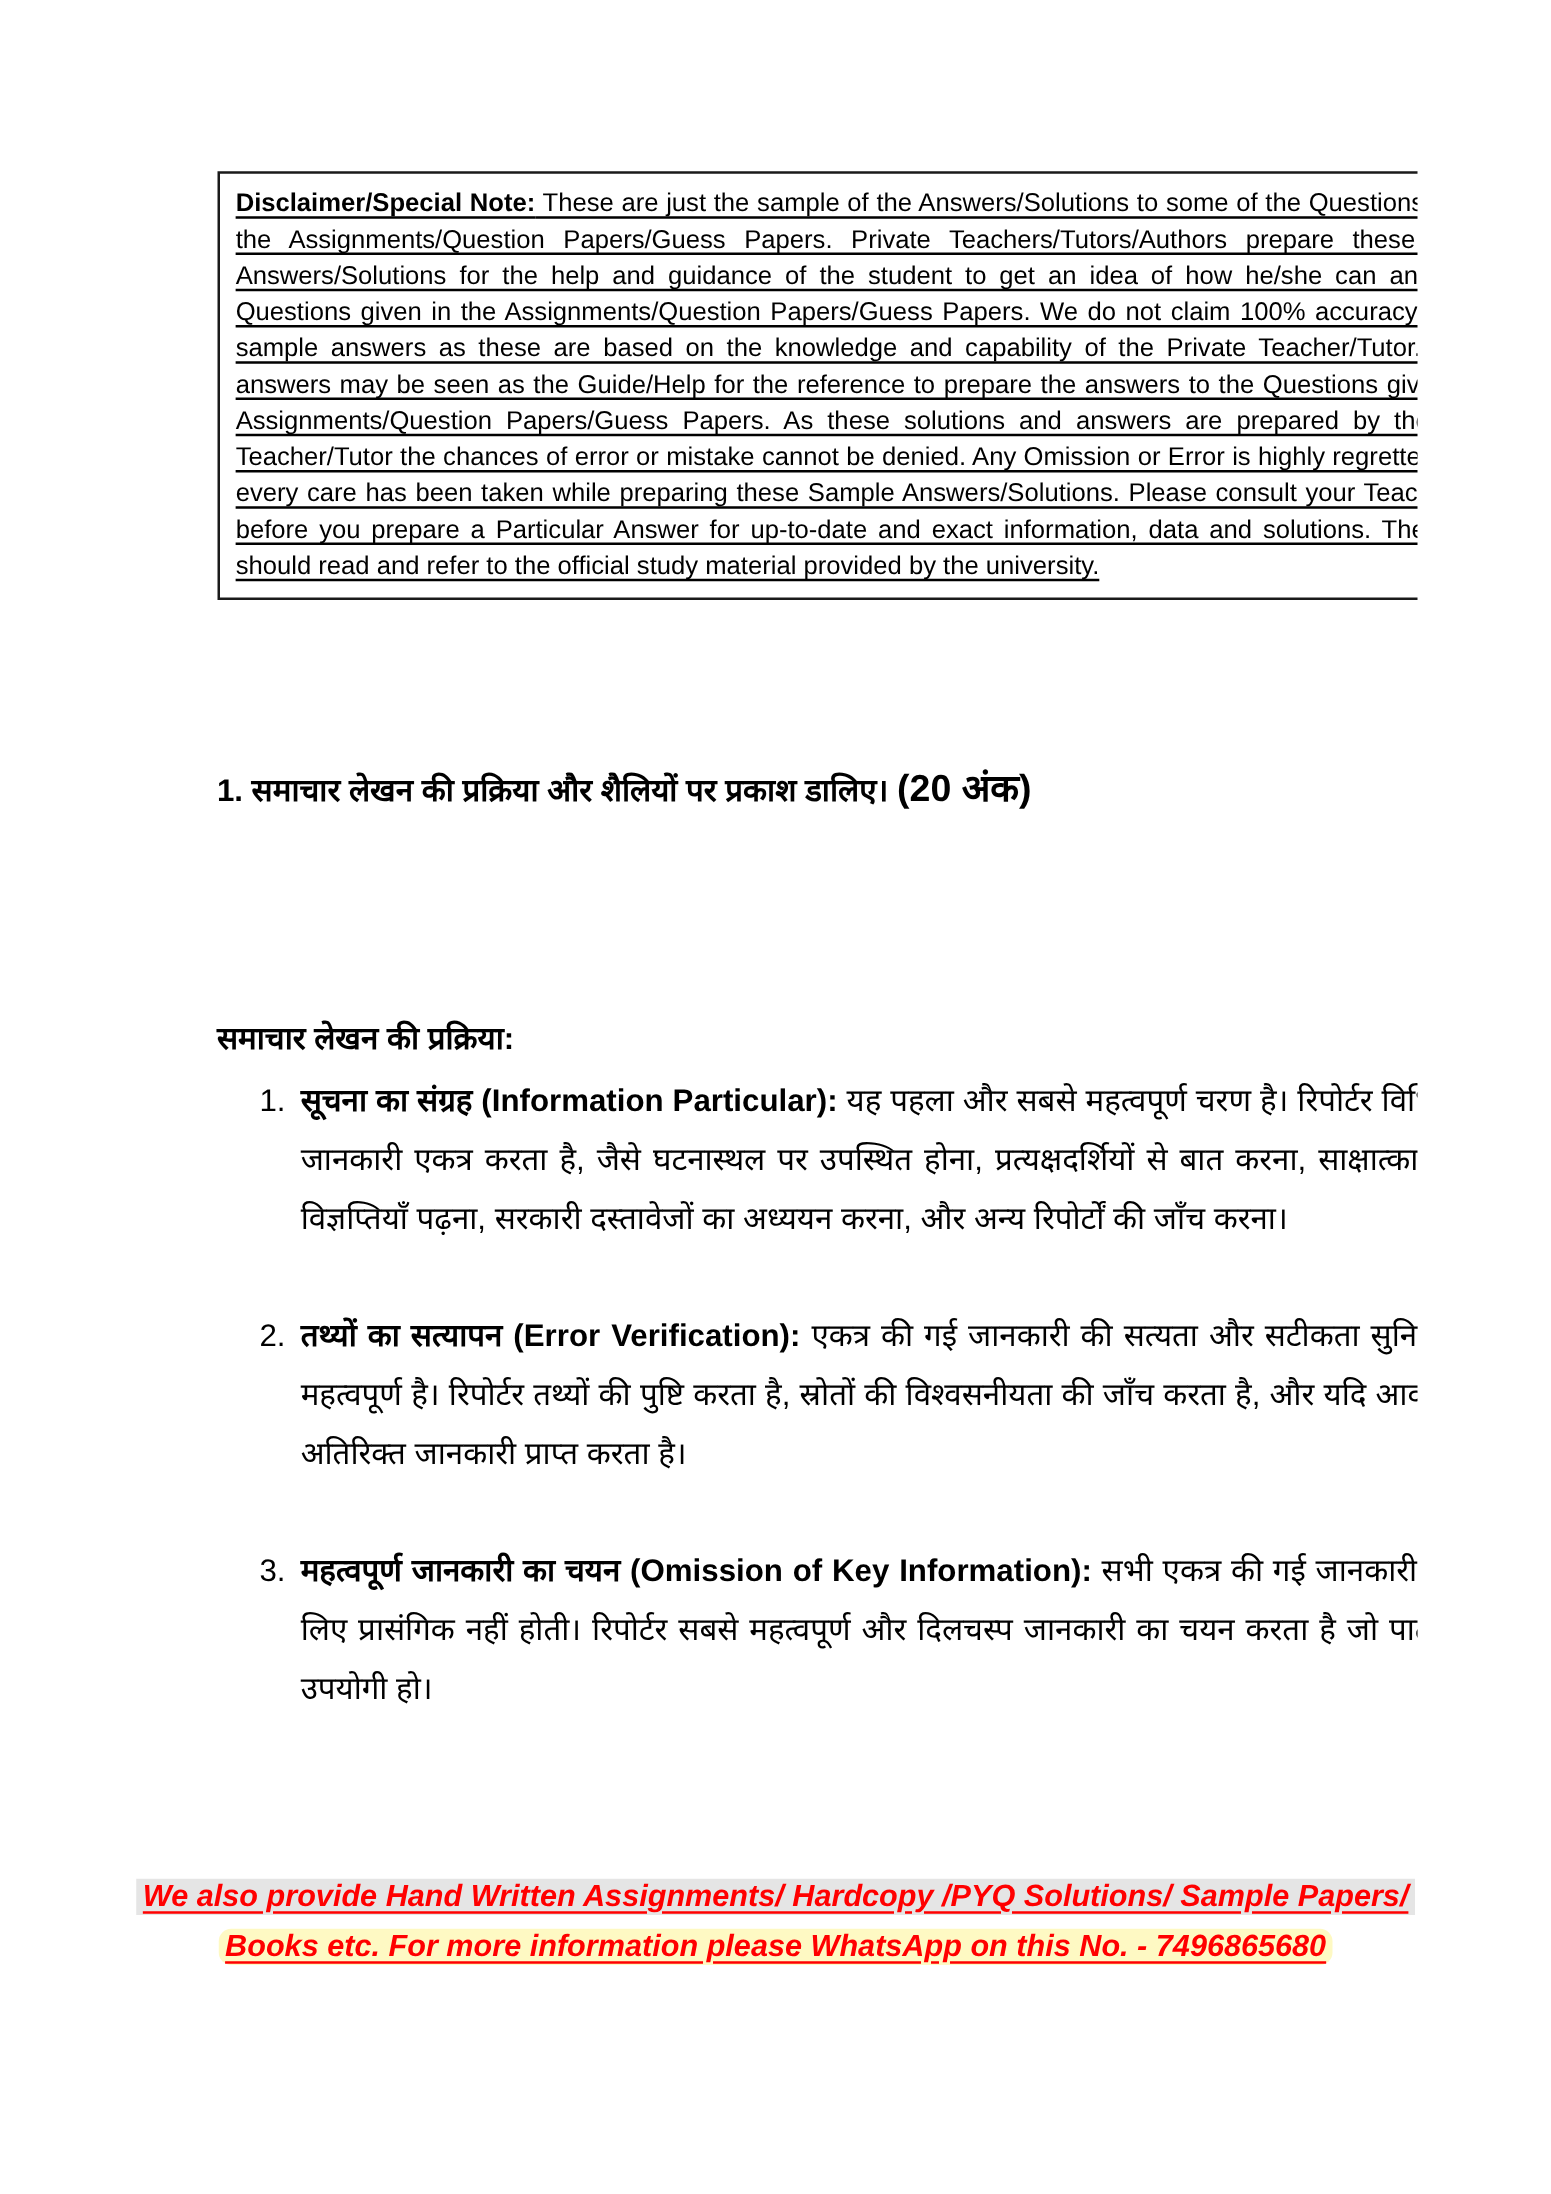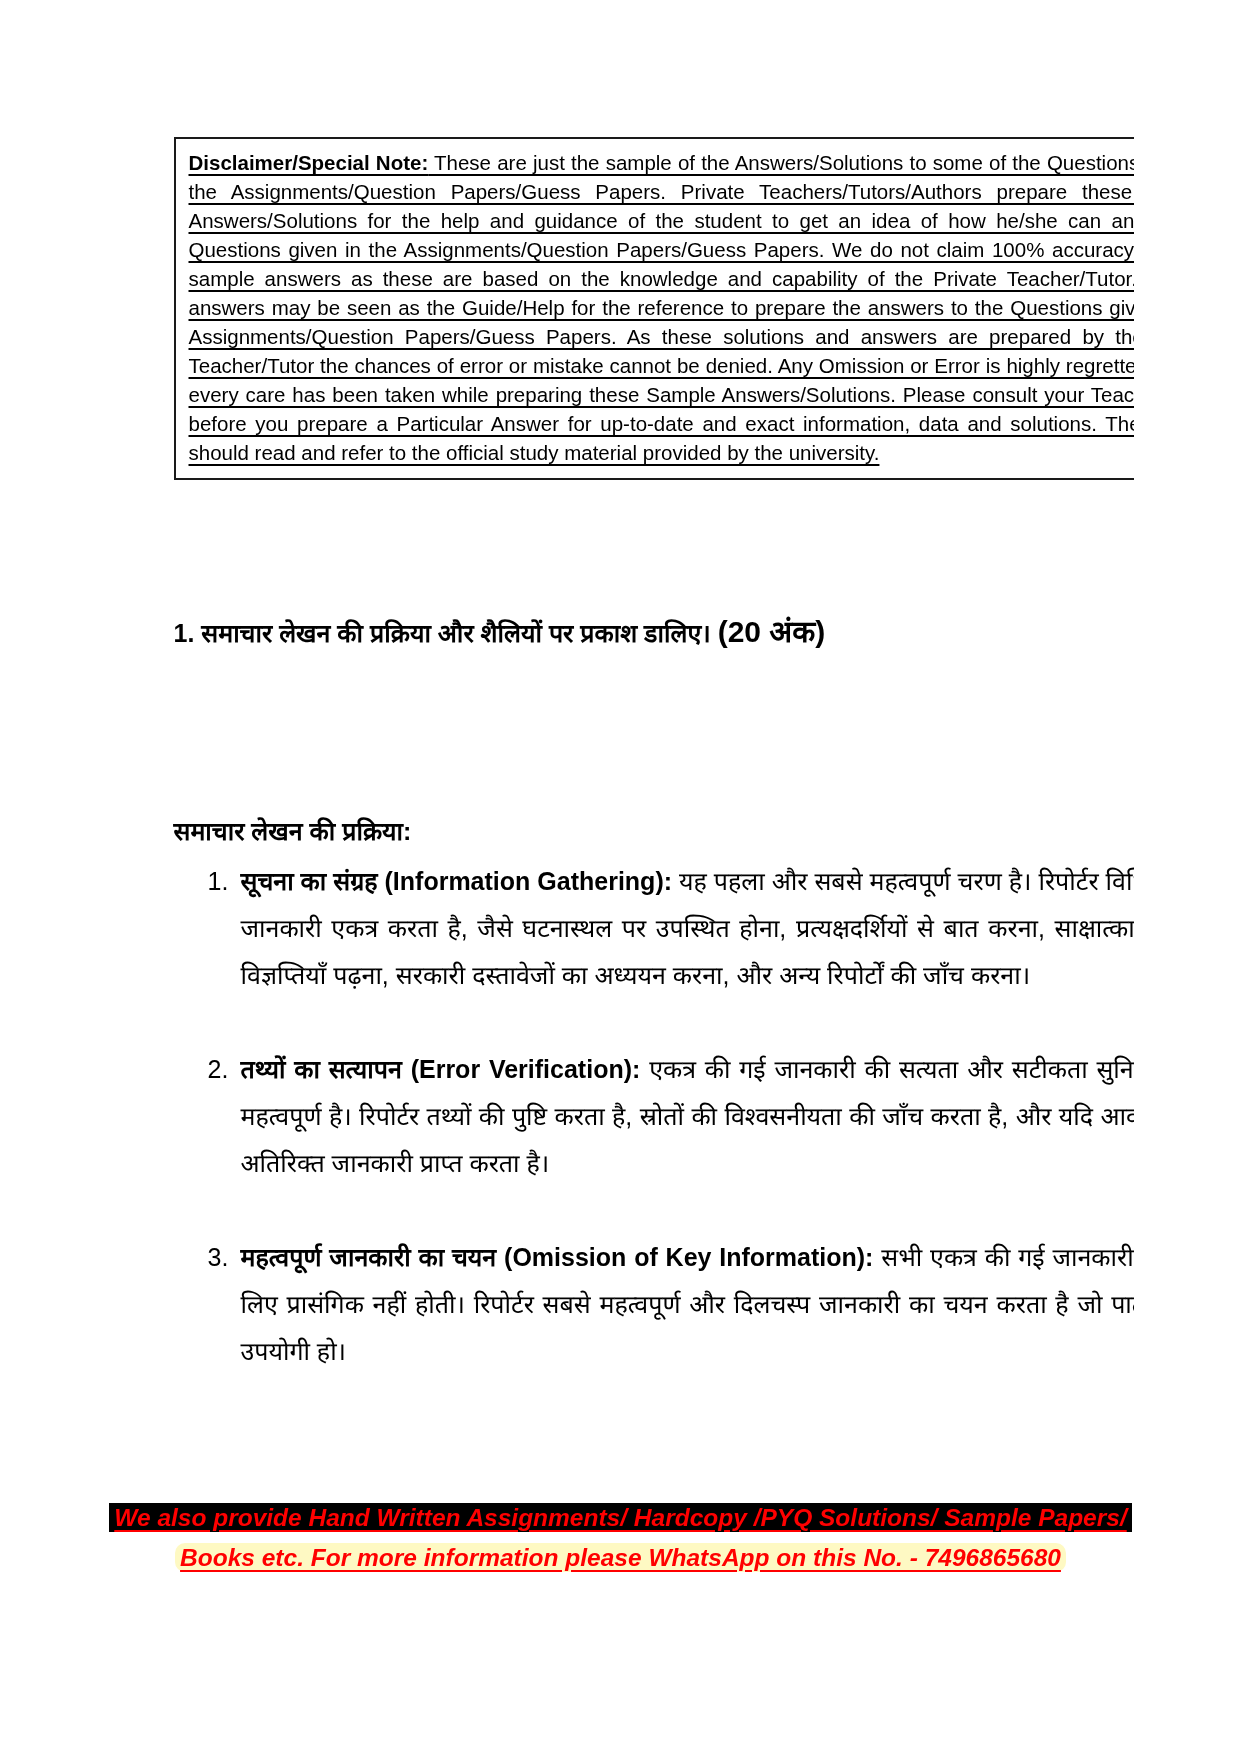--- a/index.html
+++ b/index.html
@@ -106,31 +106,31 @@
   </div>
 
   <h1 class="question"><span>1. समाचार लेखन की प्रक्रिया और शैलियों पर प्रकाश डालिए। </span><span class="marks">(20 अंक)</span></h1>
 
 
   <h2 class="section-heading">समाचार लेखन की प्रक्रिया:</h2>
 
   <div class="list">
 
     <div class="list-item">
-      <span class="num">1.</span><span class="item-title">सूचना का संग्रह (Information Gathering):</span><span class="item-body"> यह पहला और सबसे महत्वपूर्ण चरण है। रिपोर्टर विभिन्न स्रोतों से जानकारी एकत्र करता है, जैसे घटनास्थल पर उपस्थित होना, प्रत्यक्षदर्शियों से बात करना, साक्षात्कार लेना, प्रेस विज्ञप्तियाँ पढ़ना, सरकारी दस्तावेजों का अध्ययन करना, और अन्य रिपोर्टों की जाँच करना।</span>
+      <span class="num">1.</span><span class="item-title">सूचना का संग्रह (Information Particular):</span><span class="item-body"> यह पहला और सबसे महत्वपूर्ण चरण है। रिपोर्टर विभिन्न स्रोतों से जानकारी एकत्र करता है, जैसे घटनास्थल पर उपस्थित होना, प्रत्यक्षदर्शियों से बात करना, साक्षात्कार लेना, प्रेस विज्ञप्तियाँ पढ़ना, सरकारी दस्तावेजों का अध्ययन करना, और अन्य रिपोर्टों की जाँच करना।</span>
     </div>
 
     <div class="list-item">
       <span class="num">2.</span><span class="item-title">तथ्यों का सत्यापन (Error Verification):</span><span class="item-body"> एकत्र की गई जानकारी की सत्यता और सटीकता सुनिश्चित करना महत्वपूर्ण है। रिपोर्टर तथ्यों की पुष्टि करता है, स्रोतों की विश्वसनीयता की जाँच करता है, और यदि आवश्यक हो तो अतिरिक्त जानकारी प्राप्त करता है।</span>
     </div>
 
     <div class="list-item">
       <span class="num">3.</span><span class="item-title">महत्वपूर्ण जानकारी का चयन (Omission of Key Information):</span><span class="item-body"> सभी एकत्र की गई जानकारी समाचार के लिए प्रासंगिक नहीं होती। रिपोर्टर सबसे महत्वपूर्ण और दिलचस्प जानकारी का चयन करता है जो पाठक के लिए उपयोगी हो।</span>
     </div>
 
   </div>
 
   <div class="footer" style="color: rgb(255, 0, 0);">
-    <div><span class="hl" style="background-color: #000000;">We also provide Hand Written Assignments/ Hardcopy /PYQ Solutions/ Sample Papers/</span></div>
+    <div><span class="hl" style="background-color: #e5e5e5;">We also provide Hand Written Assignments/ Hardcopy /PYQ Solutions/ Sample Papers/</span></div>
     <div><span class="hl" style="background-color: #fef9c3; border-radius: 10px;">Books etc. For more information please WhatsApp on this No. - 7496865680</span></div>
   </div>
 
 </div>
 
 </body></html>

